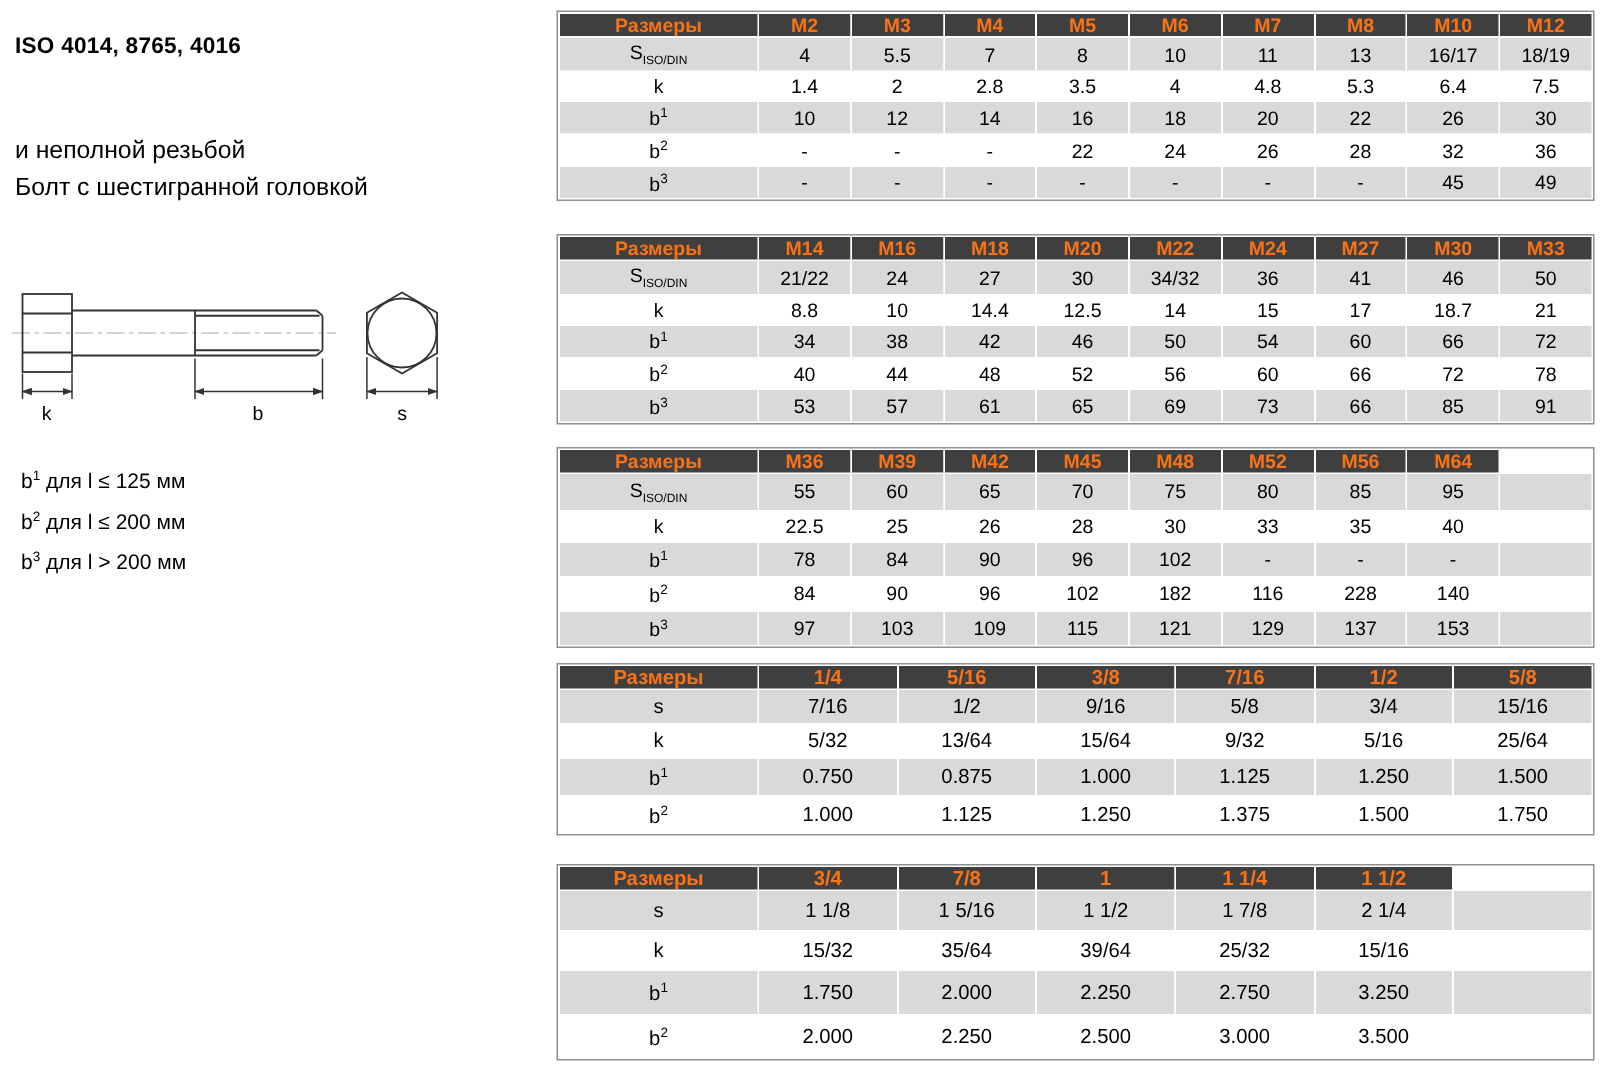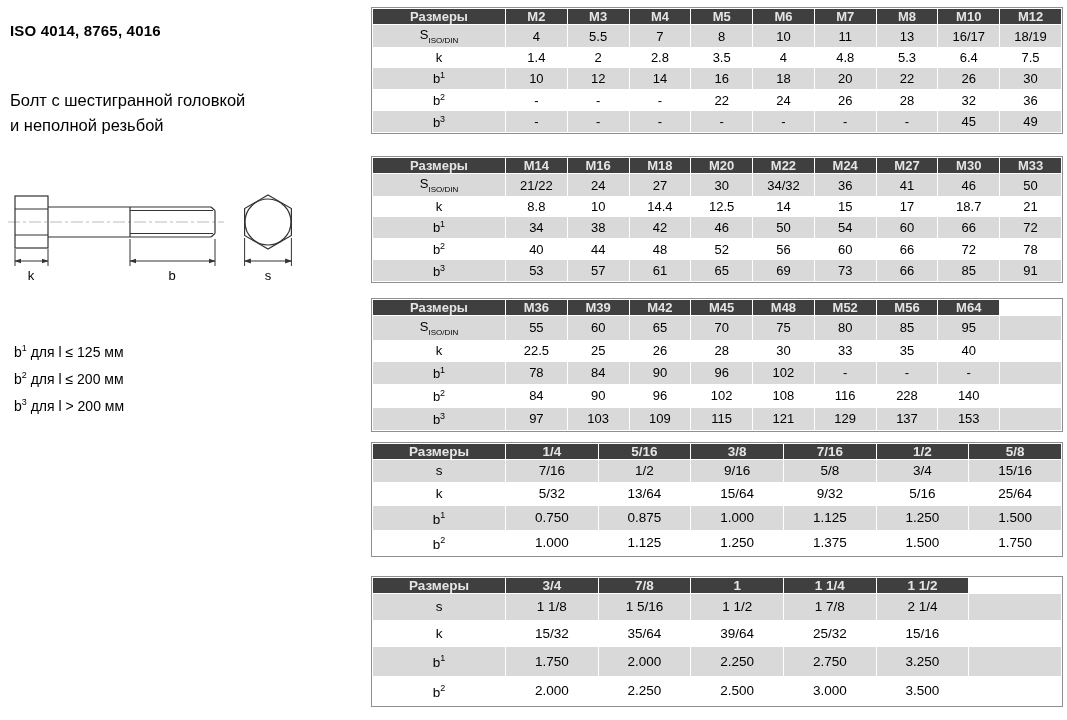--- a/index.html
+++ b/index.html
@@ -14,33 +14,33 @@
     font-size:15px; font-weight:bold; line-height:26px; letter-spacing:0.2px;
   }
   .subtitle {
     position:absolute; left:10px; top:88px;
     font-size:16.5px; line-height:25px;
   }
 
   .drawing { position:absolute; left:6px; top:190px; }
   .drawing text { font-family:"Liberation Sans","DejaVu Sans",sans-serif; font-size:13px; fill:#000; stroke:none; }
 
-  .notes { position:absolute; left:14px; top:337px; font-size:14px; line-height:23.5px; }
+  .notes { position:absolute; left:14px; top:306px; font-size:14px; line-height:23.5px; }
   .notes sup { font-size:9px; }
 
   table.size-table {
     position:absolute; left:372px; width:690px;
     border-collapse:collapse; table-layout:fixed;
     outline:1px solid #8f8f8f;
   }
   .size-table th, .size-table td {
     border:1px solid #ffffff; text-align:center; vertical-align:middle;
     font-size:13px; padding:0; overflow:hidden; white-space:nowrap;
   }
-  .size-table thead th { background:#3f3f3f; color:#e5e5e5; font-weight:bold; }
+  .size-table thead th { background:#3f3f3f; color:#f97316; font-weight:bold; }
   .size-table thead th.blank { background:#ffffff; }
   .size-table th.first { width:133px; }
   .size-table tbody tr:nth-child(odd) td { background:#d9d9d9; }
   .size-table tbody tr:nth-child(even) td { background:#ffffff; }
   .size-table sub { font-size:8px; }
   .size-table sup { font-size:9px; }
 
   #t0 { top:8px;   height:125px; }
   #t1 { top:157px; height:125px; }
   #t2 { top:299px; height:132px; }
@@ -49,22 +49,22 @@
   #t3 th, #t3 td, #t4 th, #t4 td { font-size:13.5px; }
 </style>
 </head>
 <body>
 
 <div class="title">
   <div>ISO 4014, 8765, 4016</div>
 </div>
 
 <div class="subtitle">
+  <div>и неполной резьбой</div>
   <div>Болт с шестигранной головкой</div>
-  <div>и неполной резьбой</div>
 </div>
 
 <svg class="drawing" width="312" height="100" viewBox="0 0 312 100" aria-hidden="true">
   <defs>
     <marker id="arr" viewBox="0 0 10 10" refX="9" refY="5" markerWidth="7" markerHeight="7" orient="auto-start-reverse">
       <path d="M0,1.5 L10,5 L0,8.5 z" fill="#333"></path>
     </marker>
   </defs>
 
   <line x1="2" y1="32" x2="218" y2="32" stroke="#a9a9a9" stroke-width="0.8" stroke-dasharray="12 3 3 3"></line>
@@ -326,21 +326,21 @@
         <td>-</td>
         <td>-</td>
         <td></td>
       </tr>
       <tr>
         <td class="first">b<sup>2</sup></td>
         <td>84</td>
         <td>90</td>
         <td>96</td>
         <td>102</td>
-        <td>108</td>
+        <td>182</td>
         <td>116</td>
         <td>228</td>
         <td>140</td>
         <td></td>
       </tr>
       <tr>
         <td class="first">b<sup>3</sup></td>
         <td>97</td>
         <td>103</td>
         <td>109</td>

